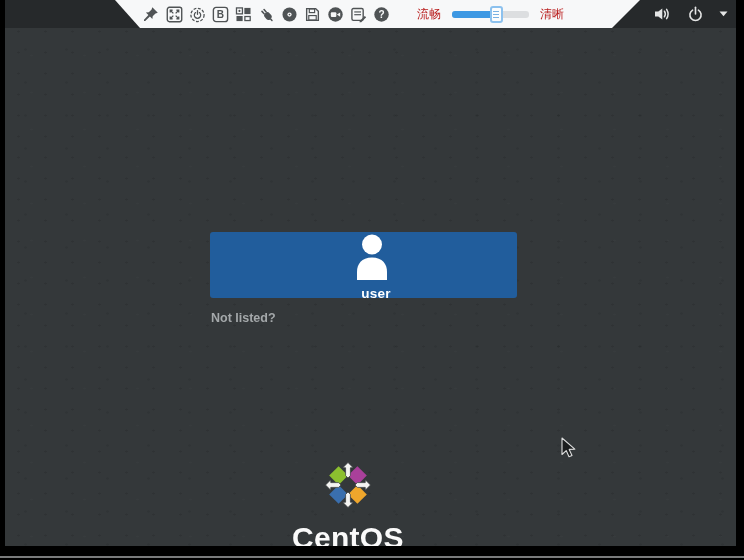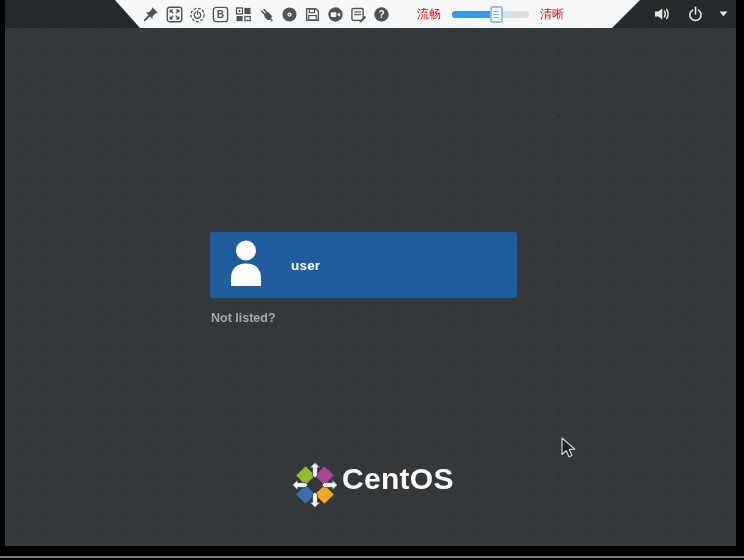--- a/index.html
+++ b/index.html
@@ -62,36 +62,36 @@
     background:#fdfdfd; border:2px solid #8cc1ee; border-radius:3px;
     display:flex; flex-direction:column; justify-content:center; gap:2px;
     align-items:center; cursor:grab;
   }
   .slider-handle i { display:block; width:6px; height:1px; background:#7ab1e2; }
 
   
   .user-tile {
     position:absolute; left:205px; top:232px; width:307px; height:66px;
     background:#215d9c; border-radius:3px; cursor:pointer;
-    display:flex; align-items:center;
+    display:flex; align-items:center;flex-direction:column;
   }
   .avatar { margin-left:16px; }
   .user-name {
     margin-left:25px; color:#ffffff; font-size:13.5px; font-weight:bold;
     letter-spacing:.2px;
   }
   .not-listed {
     position:absolute; left:206px; top:311px;
     color:#a4a8aa; font-size:12.5px; font-weight:600; cursor:pointer;
   }
 
   
   .branding {
     position:absolute; left:287px; top:462px; height:48px;
-    display:flex; align-items:flex-start; gap:4px;
+    display:flex; align-items:center; gap:9px;flex-direction:column;
   }
   .centos-word {
     color:#fafafa; font-size:30px; font-weight:bold; letter-spacing:.3px;
   }
 
   
   .cursor { position:absolute; left:561px; top:437px; z-index:9; }
 
   
   .frame-line {

